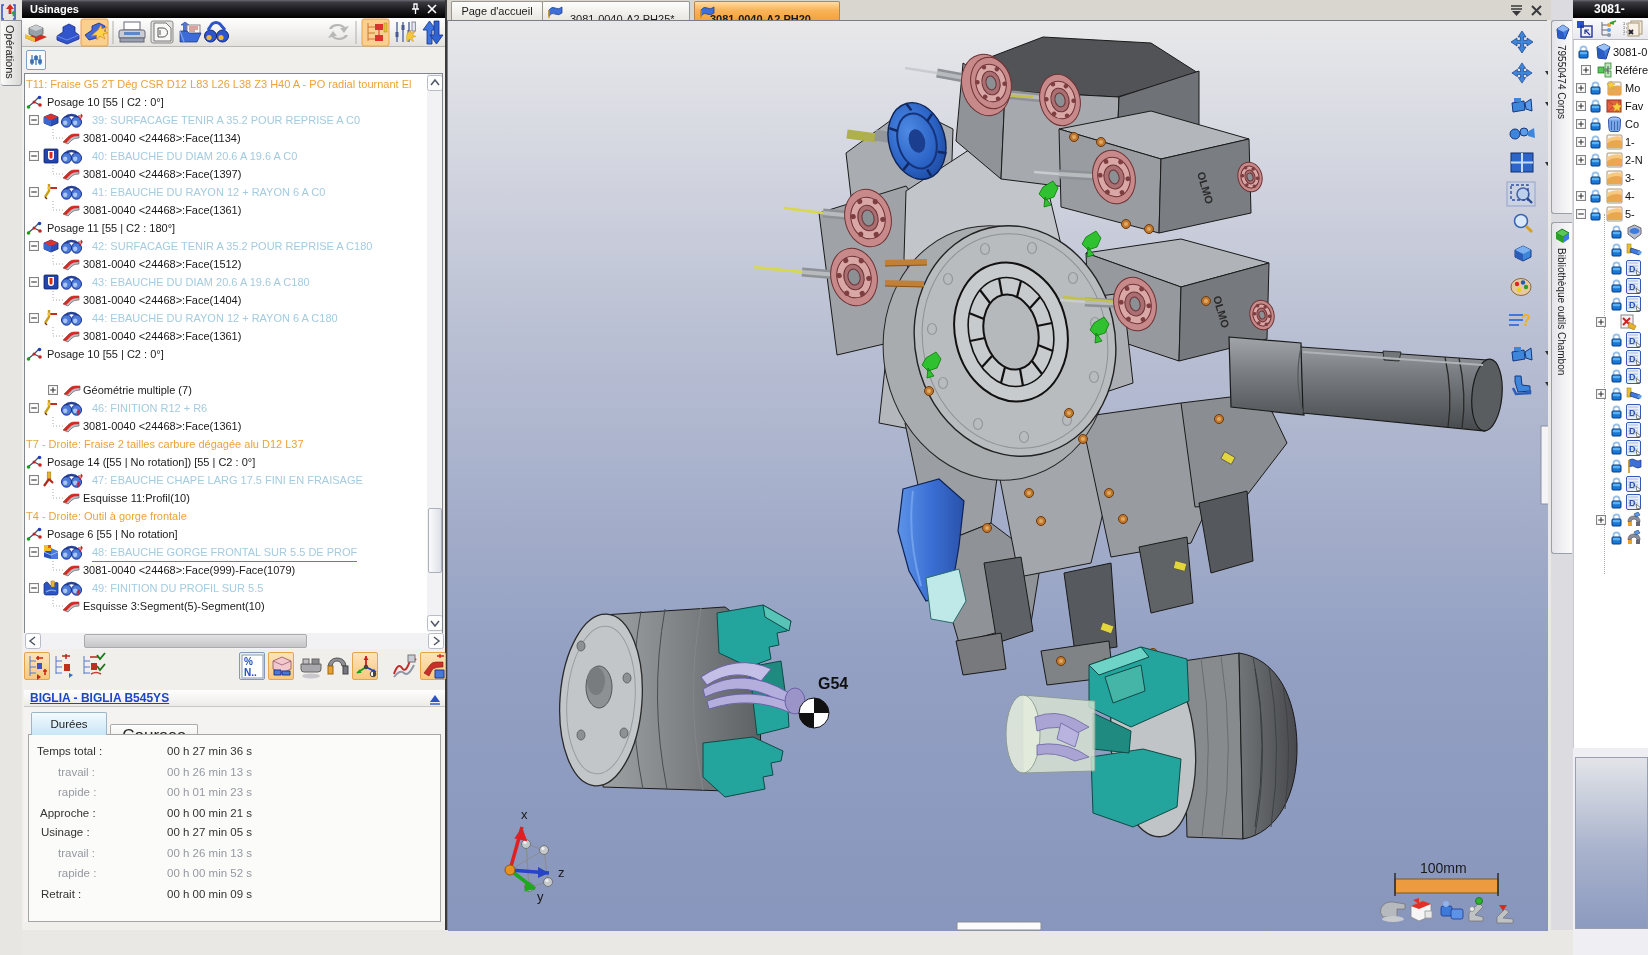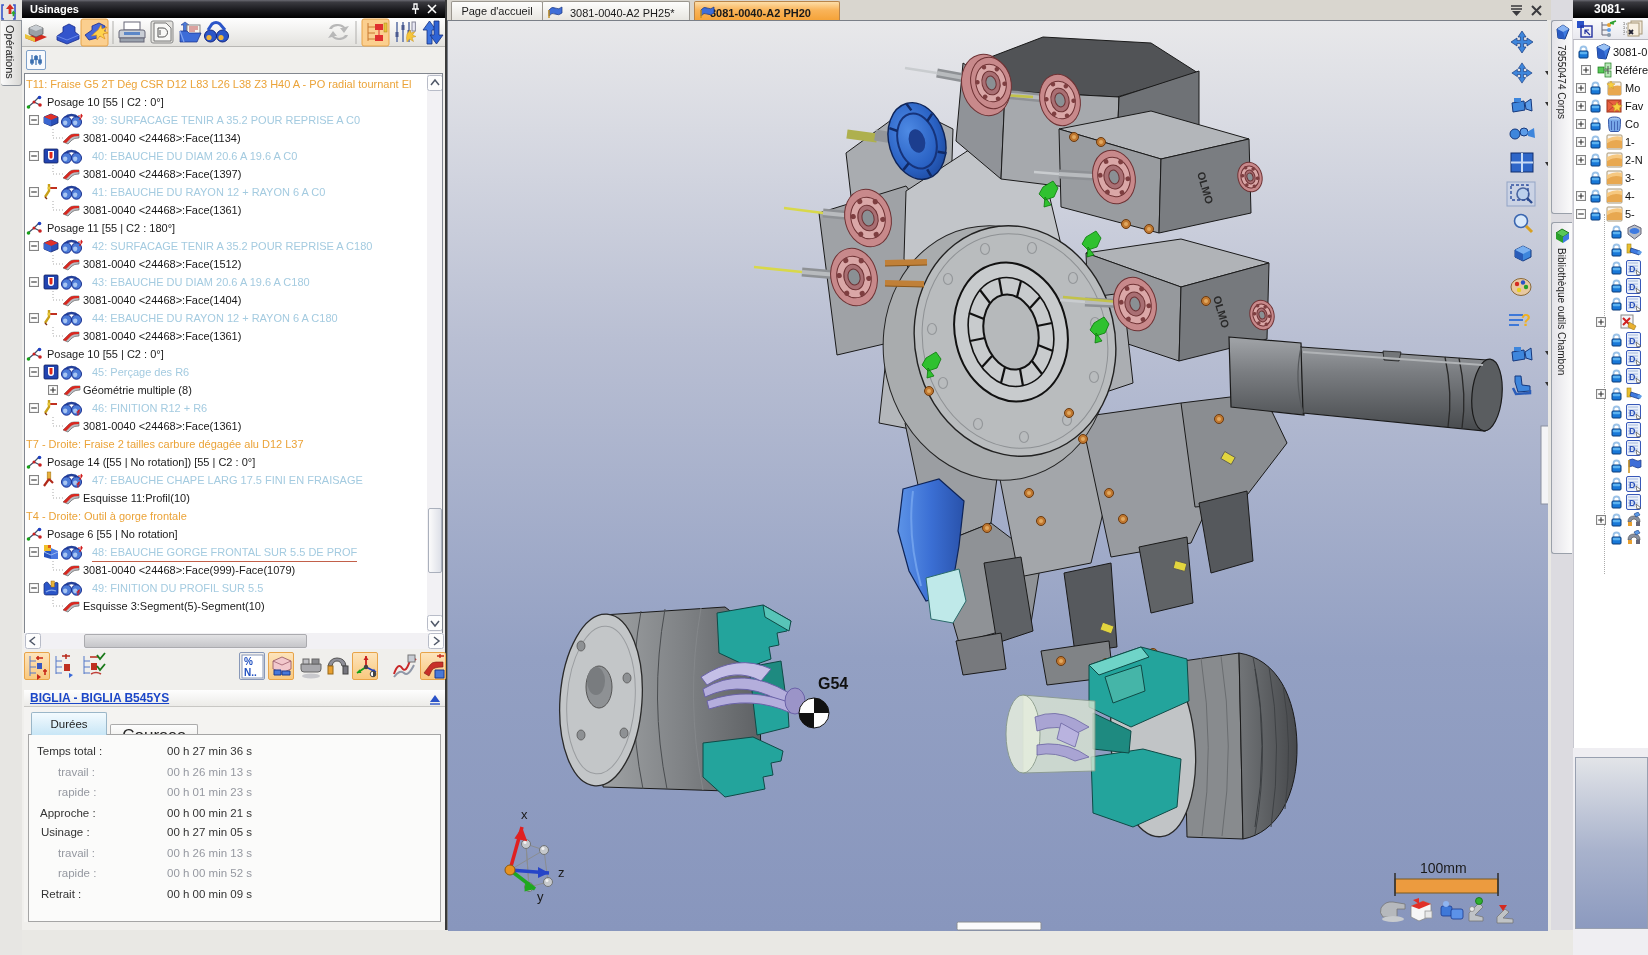--- a/index.html
+++ b/index.html
@@ -19,21 +19,21 @@
 .trow { position:absolute; left:0; height:18px; line-height:18px; white-space:nowrap; }
 .or { color:#EBA338; }
 .bl { color:#A4CBE0; }
 .bk { color:#1a1a1a; }
 
 #biglia { left:24px; top:690px; width:421px; height:232px; background:#F4F3F1; }
 
 #statusbar { left:0; top:930px; width:1648px; height:25px; background:#F0EFEB; border-top:1px solid #B8B7B4; font-size:11px; color:#1a1a1a; }
 
 #tabstrip { left:447px; top:0; width:1106px; height:20px; background:#D9D6CF; }
-.tab { position:absolute; top:1px; height:19px; line-height:18px; font-size:11px; color:#1a1a1a; border:1px solid #9A968E; border-bottom:none; background:linear-gradient(180deg,#FDFDFC,#E8E6E0); padding:2px 7px; border-radius:2px 2px 0 0; }
+.tab { position:absolute; top:1px; height:19px; line-height:18px; font-size:11px; color:#1a1a1a; border:1px solid #9A968E; border-bottom:none; background:linear-gradient(180deg,#FDFDFC,#E8E6E0); padding:8px 7px; border-radius:2px 2px 0 0; }
 #tab-active { background:linear-gradient(180deg,#FDDDA7,#F9B45A 45%,#F5A339); font-weight:bold; border-color:#B9854A; }
 
 #viewport { left:447px; top:20px; width:1100px; height:910px; border:1px solid #7A7F87; }
 
 #rtabs { left:1551px; top:0; width:22px; height:930px; background:#DCDBE0; }
 .rtab { position:absolute; left:0px; width:21px; background:linear-gradient(270deg,#FBFBFB,#E4E3E8); border:1px solid #9AA0AA; border-right:none; border-radius:3px 0 0 3px; }
 .rtab span { position:absolute; left:4px; writing-mode:vertical-rl; font-size:10px; color:#222; }
 
 #rightpanel { left:1573px; top:0; width:75px; height:955px; background:#EFEEF2; }
 </style>
@@ -367,51 +367,30 @@
 <div class="trow" style="top:271px;left:0;width:419px">
           <svg style="position:absolute;left:1px;top:2px" width="18" height="15" viewBox="0 0 18 15">
             <path d="M2 12 L8 7 L14 10 M8 7 L13 2" stroke="#405068" stroke-width="1.2" fill="none"></path>
             <circle cx="2.5" cy="12" r="1.8" fill="#18A018"></circle>
             <circle cx="13.5" cy="2.5" r="1.8" fill="#2040C0"></circle>
             <circle cx="14" cy="10" r="1.8" fill="#C82020"></circle>
             <circle cx="8" cy="7" r="1.5" fill="#C82020"></circle>
           </svg>
           <span class="bk" style="position:absolute;left:22px">Posage 10 [55 | C2 : 0°]</span>
         </div>
-<div class="trow" style="top:289px;left:0;width:419px">
-          <svg style="position:absolute;left:4px;top:4px" width="10" height="10" viewBox="0 0 9 9">
-            <rect x="0.5" y="0.5" width="8" height="8" fill="#fff" stroke="#848484"></rect>
-            <path d="M2 4.5 h5" stroke="#333"></path>
-          </svg>
-          <svg style="position:absolute;left:17px;top:1px" width="18" height="16" viewBox="0 0 18 16">
-            <rect x="2" y="1" width="14" height="14" rx="1" fill="#2244B0" stroke="#101E60" stroke-width="0.8"></rect>
-            <path d="M6 3 h6 v6 a3 3 0 0 1 -6 0 z" fill="#fff"></path>
-            <path d="M7.5 4 h3 v5 a1.5 1.5 0 0 1 -3 0 z" fill="#E02818"></path>
-          </svg>
-          <svg style="position:absolute;left:36px;top:2px" width="22" height="15" viewBox="0 0 22 15">
-            <path d="M3 5 Q10.5 -1 18 5" stroke="#23409A" stroke-width="2.2" fill="none"></path>
-            <g fill="#4C7BD8" stroke="#1A2F8E">
-              <ellipse cx="5.5" cy="9" rx="5" ry="5.2"></ellipse>
-              <ellipse cx="15.5" cy="9" rx="5" ry="5.2"></ellipse>
-            </g>
-            <ellipse cx="4.2" cy="9.8" rx="2.2" ry="2.4" fill="#A9C6F2"></ellipse>
-            <ellipse cx="14.2" cy="9.8" rx="2.2" ry="2.4" fill="#A9C6F2"></ellipse>
-          </svg>
-          <span class="bl" style="position:absolute;left:67px;">45: Perçage des R6</span>
-        </div>
 <div class="trow" style="top:307px;left:0;width:419px">
           <svg style="position:absolute;left:23px;top:4px" width="10" height="10" viewBox="0 0 9 9">
             <rect x="0.5" y="0.5" width="8" height="8" fill="#fff" stroke="#848484"></rect>
             <path d="M2 4.5 h5 M4.5 2 v5" stroke="#333"></path>
           </svg>
           <svg style="position:absolute;left:38px;top:2px" width="19" height="14" viewBox="0 0 19 14">
             <path d="M1 11 L7 5 Q9 3 12 3 L17 3 L17 7 Q12 7 10 9 L6 13 Z" fill="#B8BCC2" stroke="#555" stroke-width="0.6"></path>
             <path d="M1 11 L7 5 Q9 3 12 3 L17 3 L17 5 Q11 5 9 7 L4 12 Z" fill="#D82820"></path>
           </svg>
-          <span class="bk" style="position:absolute;left:58px">Géométrie multiple (8)</span>
+          <span class="bk" style="position:absolute;left:58px">Géométrie multiple (7)</span>
         </div>
 <div class="trow" style="top:325px;left:0;width:419px">
           <svg style="position:absolute;left:4px;top:4px" width="10" height="10" viewBox="0 0 9 9">
             <rect x="0.5" y="0.5" width="8" height="8" fill="#fff" stroke="#848484"></rect>
             <path d="M2 4.5 h5" stroke="#333"></path>
           </svg>
           <svg style="position:absolute;left:17px;top:0px" width="18" height="17" viewBox="0 0 18 17">
             <path d="M7 1 v7 l-4 6" stroke="#C8A018" stroke-width="2.4" fill="none"></path>
             <path d="M7 5 h8" stroke="#C03020" stroke-width="2"></path>
             <circle cx="7" cy="5" r="1.6" fill="#E8C83A"></circle>

